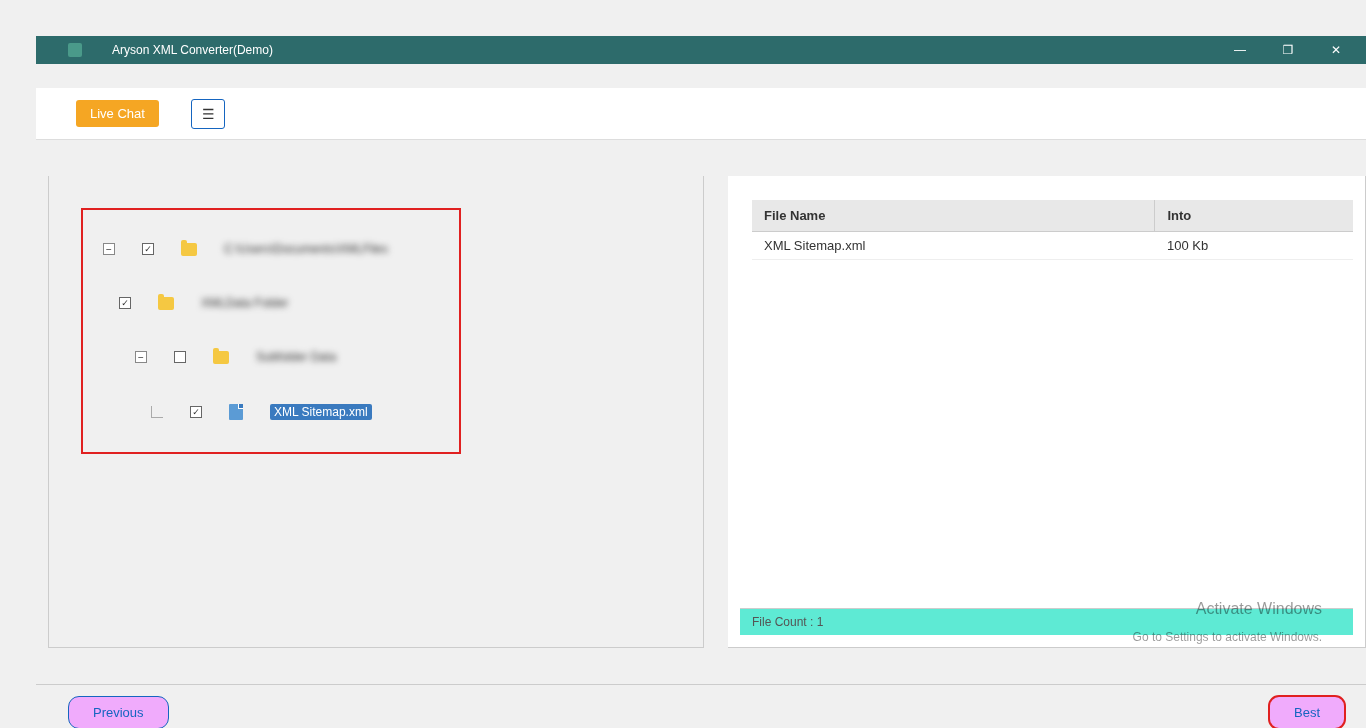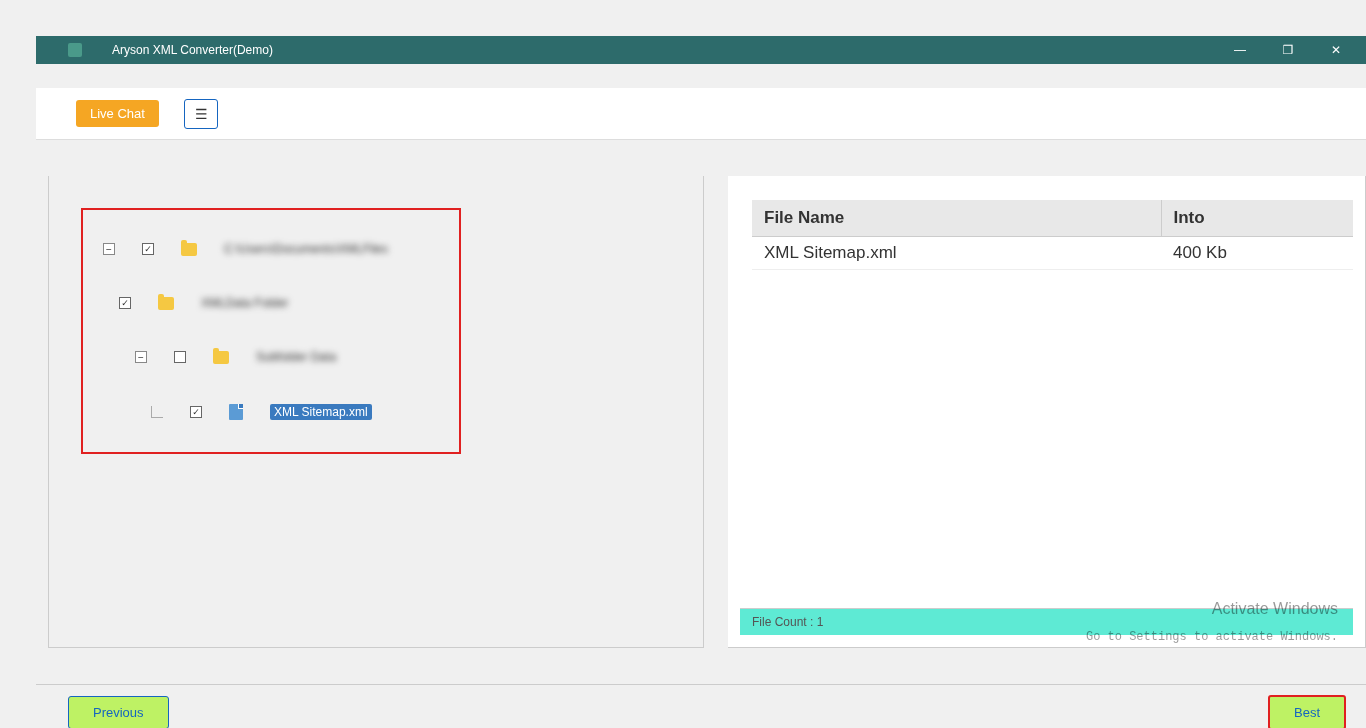--- a/index.html
+++ b/index.html
@@ -67,21 +67,21 @@
       flex-shrink: 0;
     }
     .header-tagline {
       color: #1565c0;
       font-size: 18px;
       font-weight: 500;
     }
     .header-actions {
       display: flex;
       align-items: center;
-      gap: 1px;
+      gap: 8px;
     }
     .live-chat-btn {
       background: #f5a623;
       color: white;
       border: none;
       padding: 6px 14px;
       font-size: 13px;
       cursor: pointer;
       border-radius: 3px;
       font-weight: 500;
@@ -242,21 +242,21 @@
       border-top: none;
       border-left: none;
       display: flex;
       flex-direction: column;
       overflow: hidden;
     }
 
     .file-table {
       width: 100%;
       border-collapse: collapse;
-      font-size: 17px;
+      font-size: 13px;
     }
 
     .file-table thead {
       background: #e8e8e8;
       border-bottom: 1px solid #ccc;
     }
 
     .file-table th {
       padding: 8px 12px;
       text-align: left;
@@ -290,49 +290,48 @@
       background: #f0f0f0;
       border-top: 1px solid #ccc;
       display: flex;
       align-items: center;
       justify-content: space-between;
       padding: 0 20px;
       flex-shrink: 0;
     }
 
     .nav-btn {
-      background: #bef264;
+      background: #f0abfc;
       border: 1.5px solid #1565c0;
       color: #1565c0;
       padding: 8px 24px;
       font-size: 13px;
       cursor: pointer;
-      border-radius: 3px;
+      border-radius: 11px;
     }
 
     .nav-btn.next-btn {
       border: 2px solid #e02020;
     }
 
     
     .activate-windows {
       position: absolute;
       bottom: 60px;
-      right: 4px;
+      right: 20px;
       text-align: right;
       pointer-events: none;
     }
     .activate-windows .aw-title {
       font-size: 16px;
       color: rgba(0,0,0,0.4);
     }
     .activate-windows .aw-sub {
       font-size: 12px;
       color: rgba(0,0,0,0.4);
-      font-family: Liberation Mono, monospace;
     }
   </style>
 </head>
 <body>
 
 <div class="title-bar">
   <div class="title-bar-left">
     <div class="title-bar-icon"></div>
     <span class="title-bar-title">Aryson XML Converter(Demo)</span>
   </div>
@@ -397,21 +396,21 @@
         <thead>
           <tr>
             <th>File Name</th>
             <th>Into</th>
           </tr>
         </thead>
         <tbody id="file-table-body">
 
         <tr>
               <td>XML Sitemap.xml</td>
-              <td>400 Kb</td>
+              <td>100 Kb</td>
             </tr>
           </tbody>
       </table>
     </div>
     <div class="file-count-bar">File Count : 1</div>
   </div>
 
 </div>
 
 <div class="bottom-bar">

